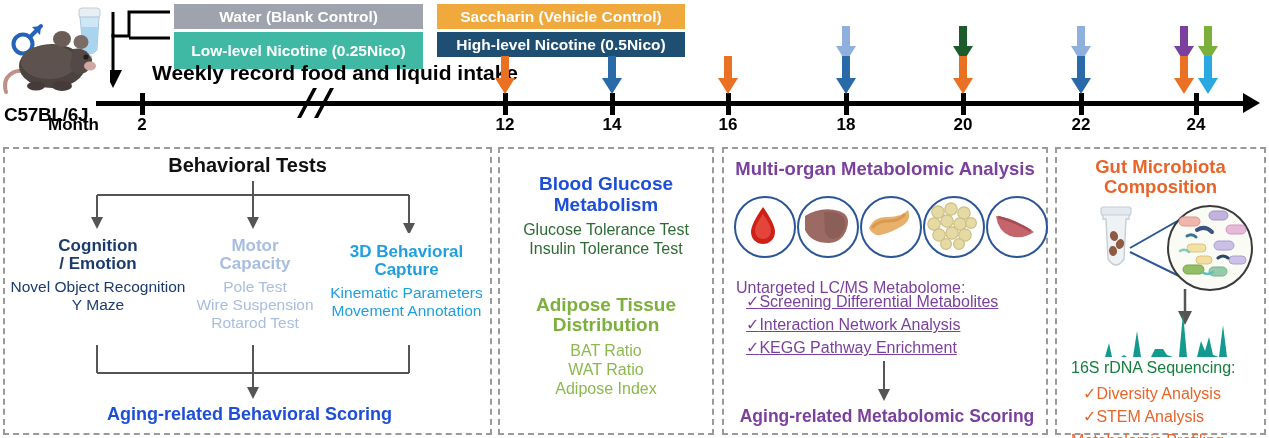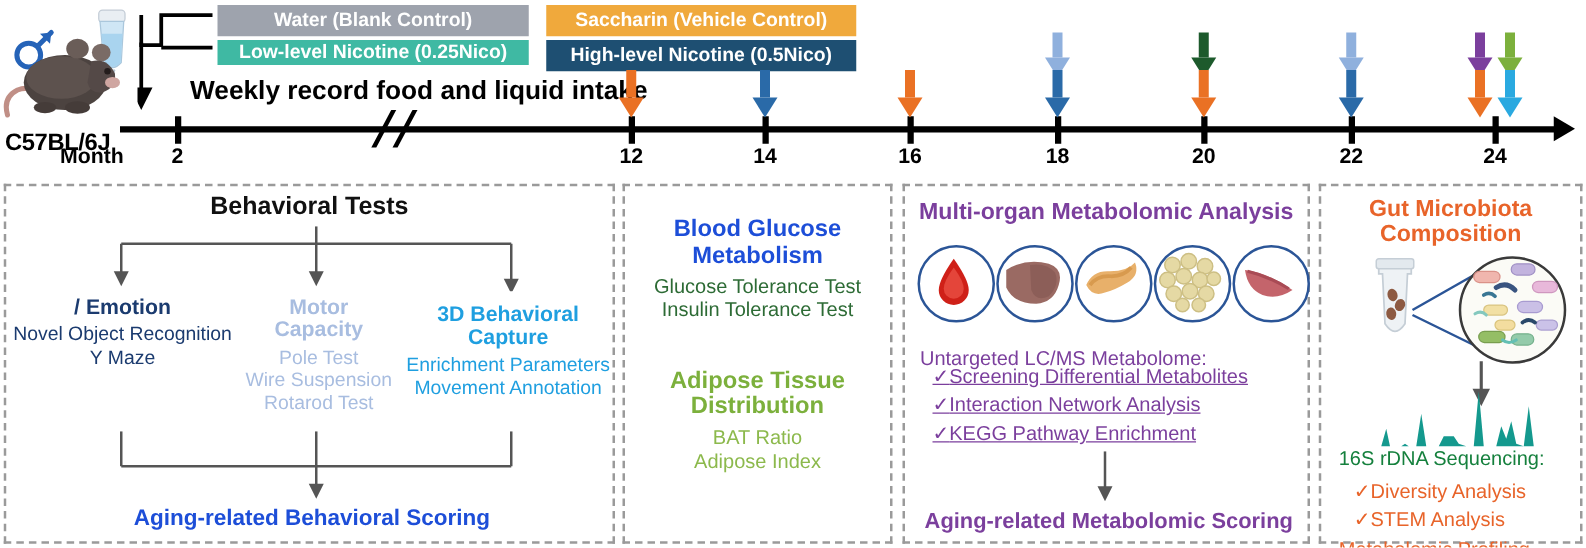--- a/index.html
+++ b/index.html
@@ -70,21 +70,21 @@
 <svg class="abs" style="left:110px;top:4px;" width="95" height="95">
   <path d="M60 8 L19 8 L19 32 L3 32 L3 8" fill="none" stroke="#000" stroke-width="3"></path>
   <path d="M60 34 L19 34" fill="none" stroke="#000" stroke-width="3"></path>
   <path d="M3 30 L3 68" fill="none" stroke="#000" stroke-width="3"></path>
   <path d="M3 84 L-6 66 L12 66 Z" fill="#000"></path>
 </svg>
 
 <div class="legbar" style="left:174px;top:4px;width:249px;height:25px;font-size:15.5px;background:#9ea3ad;">
   <span>Water (Blank Control)</span>
 </div>
-<div class="legbar" style="left:174px;top:32px;width:249px;height:20px;font-size:15.5px;background:#3fb9a3;">
+<div class="legbar" style="left:174px;top:32px;width:249px;height:37px;font-size:15.5px;background:#3fb9a3;">
   <span>Low-level Nicotine (0.25Nico)</span>
 </div>
 <div class="legbar" style="left:437px;top:4px;width:248px;height:25px;font-size:15.5px;background:#f0a93c;">
   <span>Saccharin (Vehicle Control)</span>
 </div>
 <div class="legbar" style="left:437px;top:32px;width:248px;height:25px;font-size:15.5px;background:#1e4f72;">
   <span>High-level Nicotine (0.5Nico)</span>
 </div>
 
 <div class="abs" style="left:152px;top:61px;font-size:21px;font-weight:bold;color:#000;">Weekly record food and liquid intake</div>
@@ -174,20 +174,21 @@
     <path d="M248 0 L248 14" stroke="#555" stroke-width="2" fill="none"></path>
     <path d="M92 14 L404 14" stroke="#555" stroke-width="2" fill="none"></path>
     <path d="M92 14 L92 38 M248 14 L248 38 M404 14 L404 44" stroke="#555" stroke-width="2" fill="none"></path>
     <path d="M92 48 L86 36 L98 36 Z" fill="#555"></path>
     <path d="M248 48 L242 36 L254 36 Z" fill="#555"></path>
     <path d="M404 54 L398 42 L410 42 Z" fill="#555"></path>
   </svg>
 
   <div class="abs" style="left:0px;top:88px;width:186px;">
     <div class="ttl" style="font-size:17px;color:#1b3b6f;">
+      <div>Cognition</div>
       <div>/ Emotion</div>
     </div>
     <div class="sub" style="font-size:15.5px;color:#1b3b6f;margin-top:4px;">
       <div>Novel Object Recognition</div>
       <div>Y Maze</div>
     </div>
   </div>
 
   <div class="abs" style="left:186px;top:88px;width:128px;">
     <div class="ttl" style="font-size:17px;color:#a8bde0;">
@@ -200,21 +201,21 @@
       <div>Rotarod Test</div>
     </div>
   </div>
 
   <div class="abs" style="left:314px;top:94px;width:175px;">
     <div class="ttl" style="font-size:17px;color:#1f9fe0;">
       <div>3D Behavioral</div>
       <div>Capture</div>
     </div>
     <div class="sub" style="font-size:15.5px;color:#1f9fe0;margin-top:4px;">
-      <div>Enrichment Parameters</div>
+      <div>Kinematic Parameters</div>
       <div>Movement Annotation</div>
     </div>
   </div>
 
   <svg class="abs" style="left:0;top:196px;" width="489" height="56">
     <path d="M92 0 L92 28 M248 0 L248 28 M404 0 L404 28" stroke="#555" stroke-width="2" fill="none"></path>
     <path d="M92 28 L404 28" stroke="#555" stroke-width="2" fill="none"></path>
     <path d="M248 28 L248 46" stroke="#555" stroke-width="2" fill="none"></path>
     <path d="M248 54 L242 42 L254 42 Z" fill="#555"></path>
   </svg>
@@ -231,20 +232,21 @@
     <div>Glucose Tolerance Test</div>
     <div>Insulin Tolerance Test</div>
   </div>
 
   <div class="ttl" style="margin-top:36px;font-size:19px;color:#7cb03c;">
     <div>Adipose Tissue</div>
     <div>Distribution</div>
   </div>
   <div class="sub" style="font-size:16px;color:#8cb94c;margin-top:6px;">
     <div>BAT Ratio</div>
+    <div>WAT Ratio</div>
     <div>Adipose Index</div>
   </div>
 </div>
 
 <div class="panel" style="left:722px;top:147px;width:326px;height:288px;">
   <div class="ttl" style="margin-top:10px;font-size:18.5px;color:#7b3f9d;">Multi-organ Metabolomic Analysis</div>
 
   <div class="abs" style="left:8px;top:47px;width:310px;height:62px;">
     <div class="circ" style="left:2px;top:0;width:58px;height:58px;">
       <svg width="54" height="54" viewBox="0 0 54 54">

